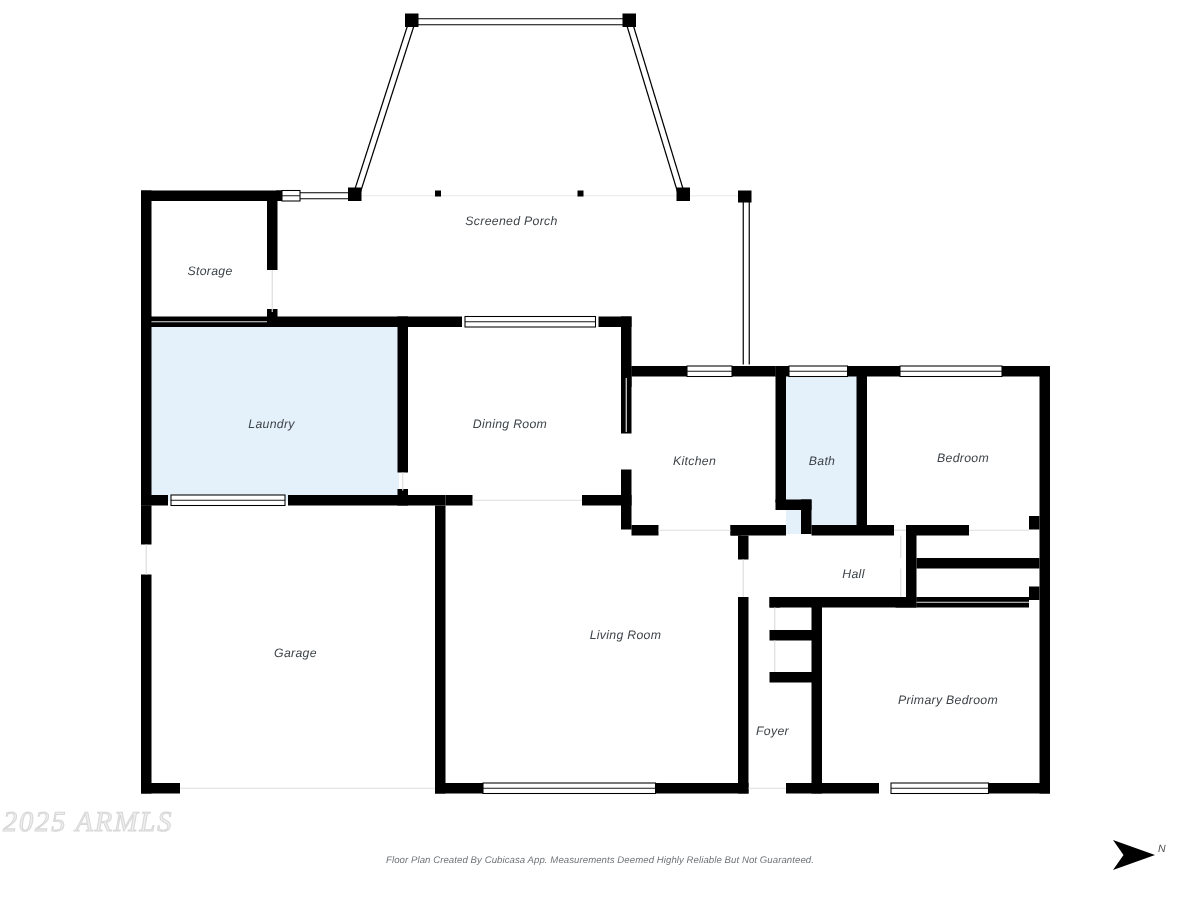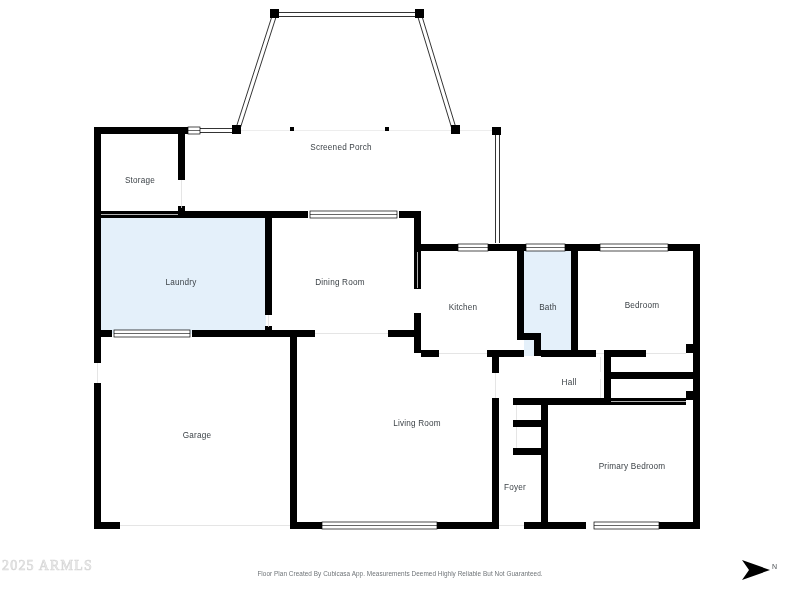--- a/index.html
+++ b/index.html
@@ -13,20 +13,21 @@
     height: 600px;
     position: relative;
     overflow: hidden;
     font-family: "Liberation Sans", sans-serif;
   }
   #plan-root {
     position: absolute;
     left: 0; top: 0;
     width: 800px;
     height: 600px;
+    font-style: italic;
   }
   svg#floorplan {
     display: block;
     width: 800px;
     height: 600px;
   }
   .room-label {
     font-family: "Liberation Sans", sans-serif;
     font-size: 8.2px;
     fill: #3d4348;
@@ -42,23 +43,23 @@
     text-align: center;
     font-family: "Liberation Sans", sans-serif;
     font-size: 6.4px;
     color: #6f7478;
     letter-spacing: 0.05px;
     white-space: nowrap;
   }
   .watermark {
     position: absolute;
     left: 2px;
-    top: 558px;
+    top: 538px;
     font-family: "Liberation Serif", serif;
-    font-size: 14px;
+    font-size: 19px;
     letter-spacing: 1.2px;
     color: transparent;
     -webkit-text-stroke: 0.7px #d8d8d8;
     text-shadow: 0 0 0 #eeeeee;
     user-select: none;
   }
   .north-marker {
     position: absolute;
     left: 740px;
     top: 558px;

